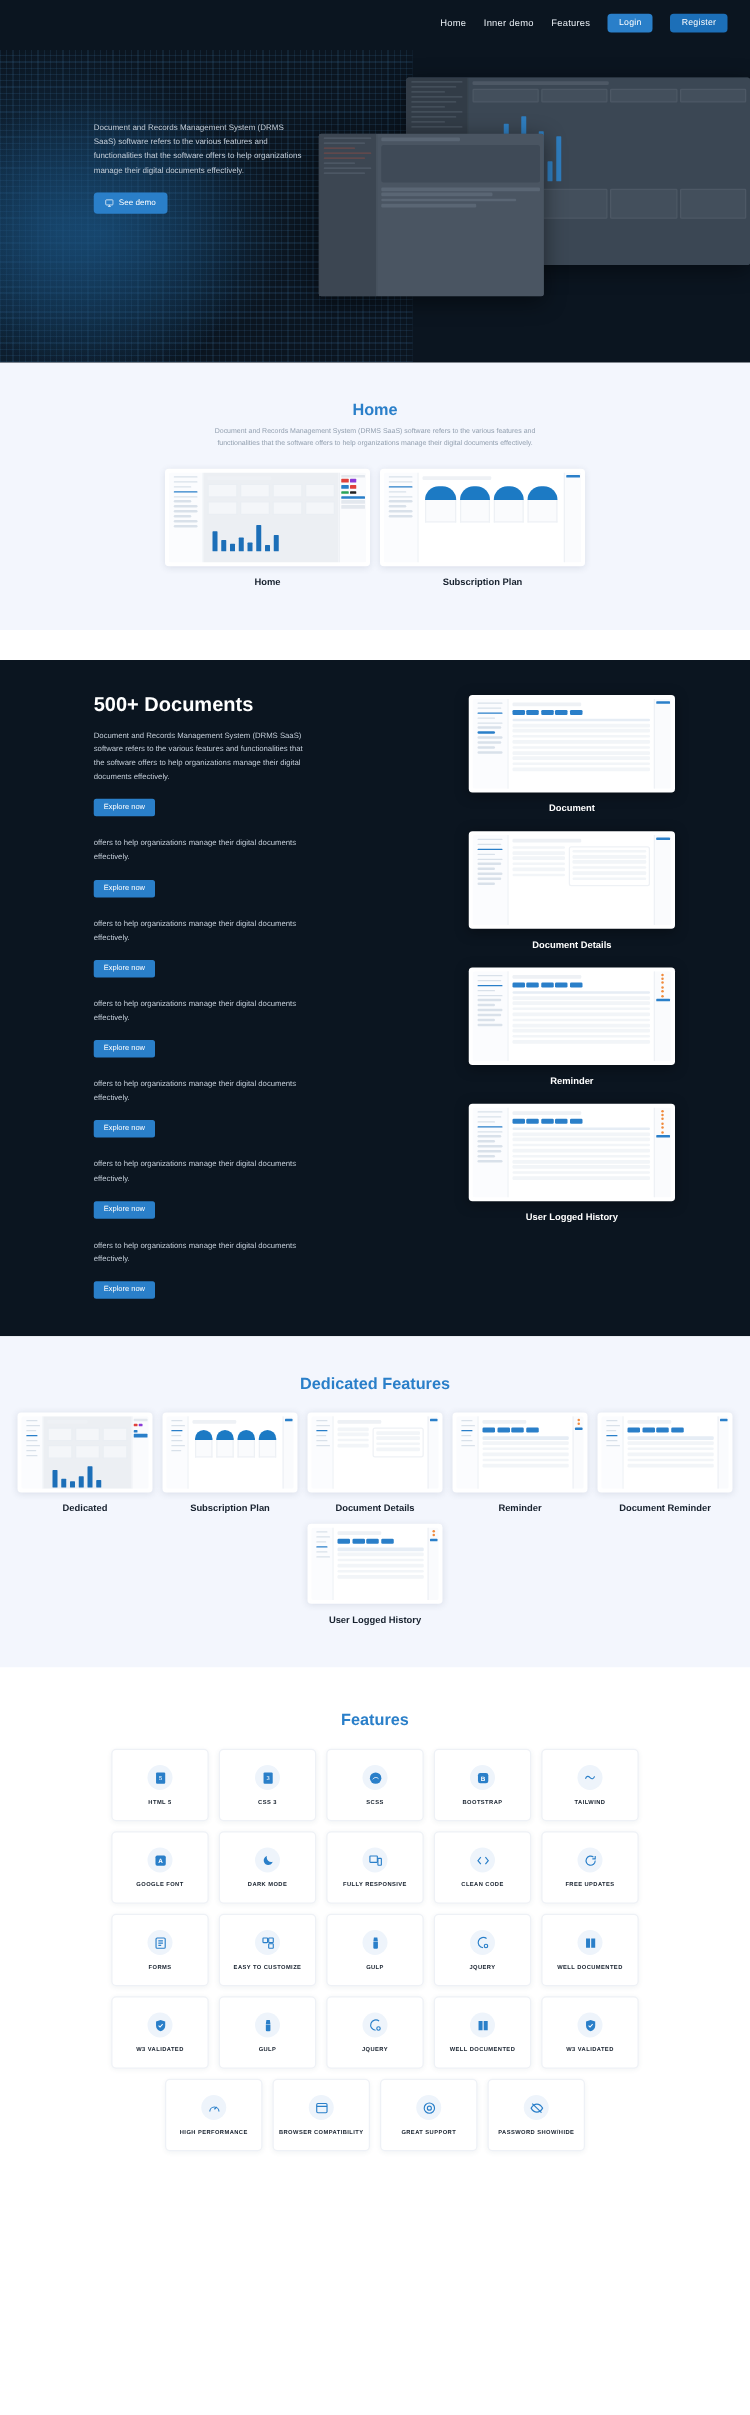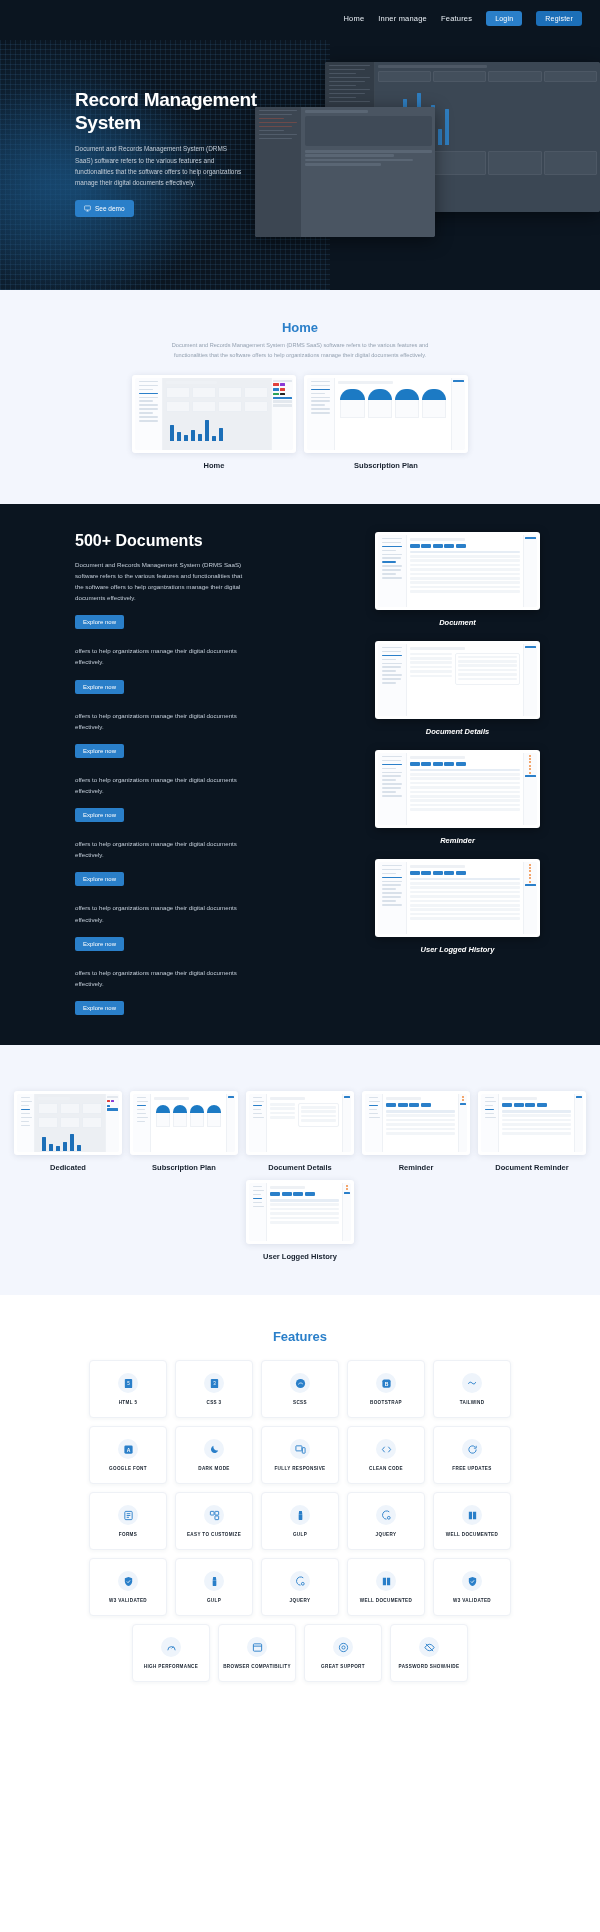--- a/index.html
+++ b/index.html
@@ -88,35 +88,35 @@
     box-shadow: 0 1px 6px rgba(40,60,90,.12);
   }
   .card-label {
     text-align: center; font-size: 7.5px; font-weight: bold; color: #17212e;
     margin-top: 8px;
   }
   .card-label.onlight { color: #17212e; }
   .card-label.ondark { color: #ffffff; }
 
   
-  .sec-dark { background: #0b1520; padding: 28px 0 30px; }
+  .sec-dark { background: #0b1520; padding: 28px 0 30px; margin-top: 24px; }
   .doc-wrap { display: flex; padding: 0 60px 0 75px; gap: 20px; }
   .doc-left { width: 175px; }
   .doc-title { color: #fff; font-size: 16px; font-weight: bold; }
   .doc-desc { color: #c3cdd8; font-size: 6.2px; line-height: 1.8; margin-top: 9px; }
   .explore-btn {
     display: inline-block; margin-top: 12px; background: #2a7fc9; color: #fff;
     border: none; border-radius: 2px; padding: 4px 8px; font-size: 6px; cursor: pointer;
   }
   .doc-right { width: 165px; margin-left: auto; }
   .doc-shot {
     width: 165px; background: #fff; border-radius: 3px; padding: 3px;
     box-shadow: 0 2px 10px rgba(0,0,0,.35);
   }
-  .doc-block { margin-bottom: 14px; font-style: italic; }
+  .doc-block { margin-bottom: 14px; }
 
   
   .grid3 {
     display: flex; flex-wrap: wrap; gap: 8px; justify-content: center;
     margin-top: 16px;
   }
   .feat-card { width: 108px; }
   .feat-card .card-shot { width: 108px; }
 
   
@@ -172,29 +172,28 @@
 <body>
 
 <div class="page">
 
   <section class="hero">
     <div class="hero-bgdots"></div>
     <div class="hero-glow"></div>
 
     <nav class="navbar">
       <a class="nav-link" href="#">Home</a>
-      <a class="nav-link" href="#">Inner manage</a>
+      <a class="nav-link" href="#">Inner demo</a>
       <a class="nav-link" href="#">Features</a>
       <button class="nav-btn">Login</button>
       <button class="nav-btn register">Register</button>
     </nav>
 
     <div class="hero-inner">
       <div class="hero-copy">
-        <h1 class="hero-title">Record Management System</h1>
         <p class="hero-desc">Document and Records Management System (DRMS SaaS) software refers to the various features and functionalities that the software offers to help organizations manage their digital documents effectively.</p>
         <button class="hero-cta">
           <svg viewBox="0 0 24 24" fill="none" stroke="#fff" stroke-width="2">
             <rect x="2" y="3" width="20" height="14" rx="2"></rect>
               <path d="M8 21h8M12 17v4"></path>
           </svg>
           <span>See demo</span>
         </button>
       </div>
     </div>
@@ -598,20 +597,21 @@
             </div>
           </div>
           <div class="card-label ondark">User Logged History</div>
         </div>
 
       </div>
     </div>
   </section>
 
   <section class="sec-light">
+    <h2 class="sec-title">Dedicated Features</h2>
     <div class="grid3">
 
       <div class="feat-card">
         <div class="card-shot">
           <div class="mk h58">
             <div class="mk-side">
               <div class="ln"></div>
                 <div class="ln w80"></div>
                 <div class="ln w60"></div>
               <div class="ln hl"></div>

